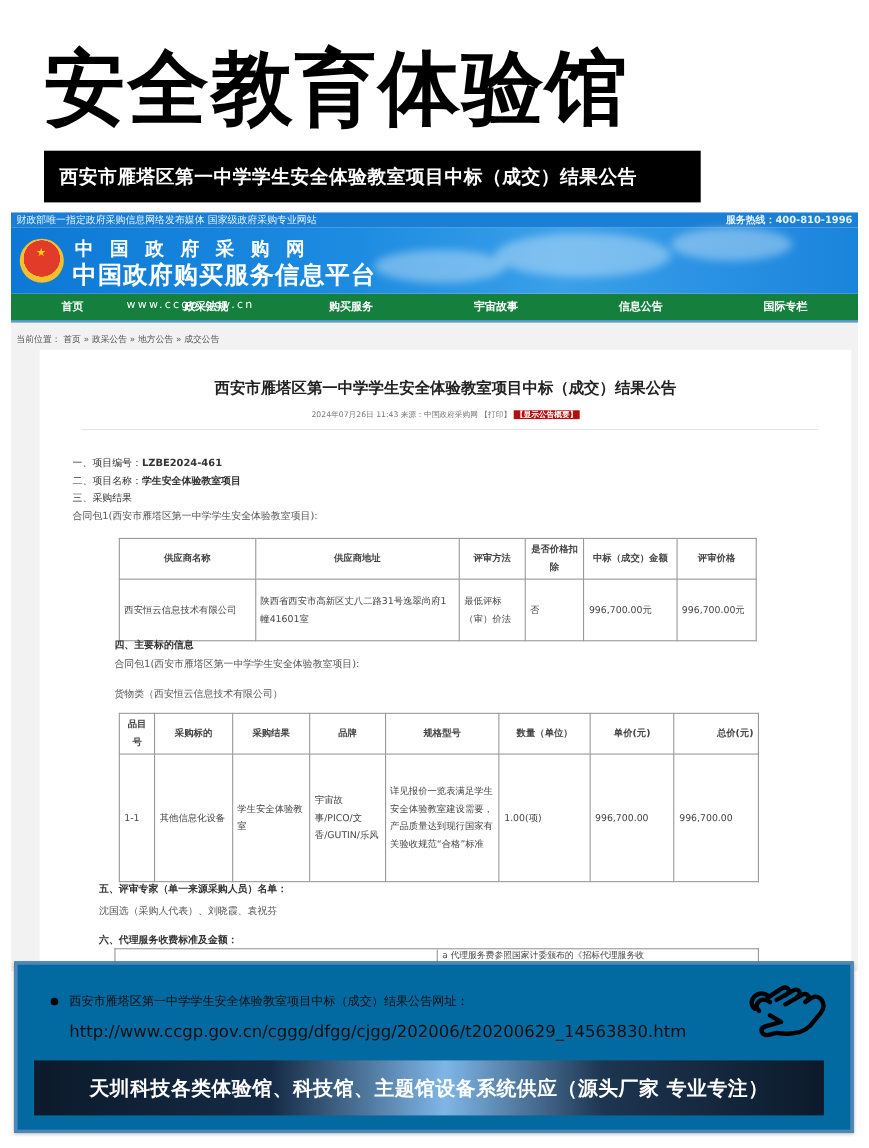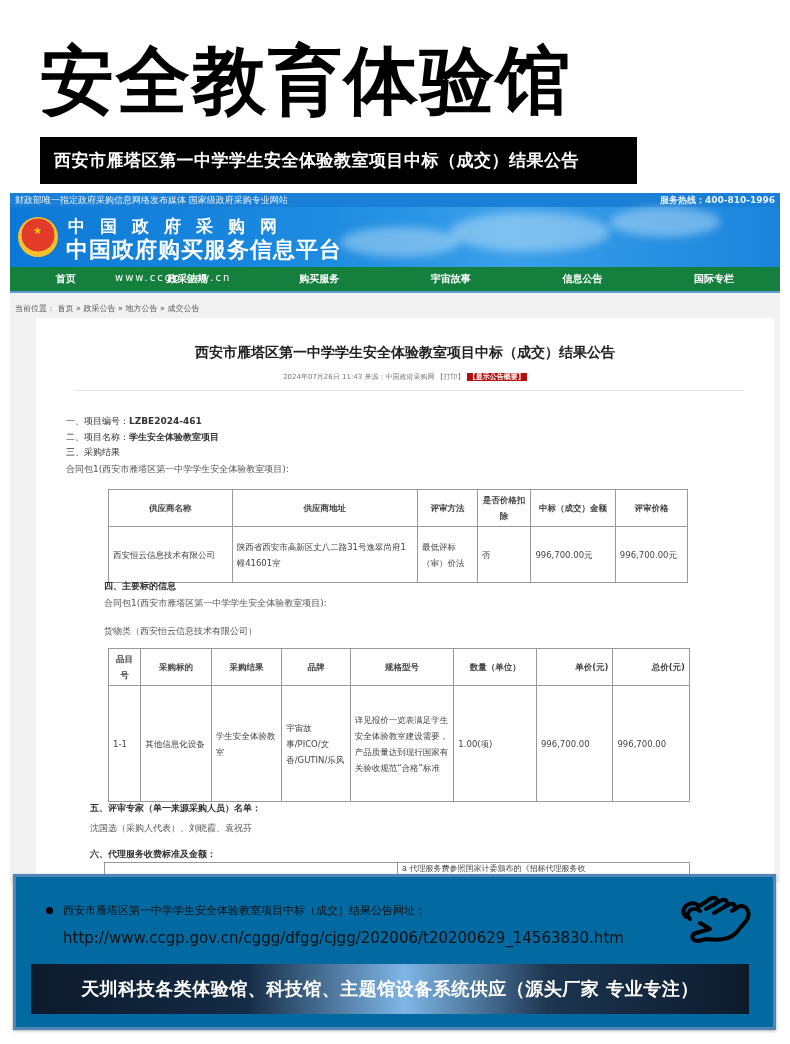--- a/index.html
+++ b/index.html
@@ -121,21 +121,21 @@
 
 <table class="t" style="left:108px;top:648px;width:582px;">
   <tbody>
       <tr>
     <th style="width:32px;">品目号</th>
     <th style="width:70px;">采购标的</th>
     <th style="width:70px;">采购结果</th>
     <th style="width:68px;">品牌</th>
     <th style="width:103px;">规格型号</th>
     <th style="width:82px;margin-top:44px;">数量（单位）</th>
-    <th style="width:76px;text-align:right;margin-top:36px;">单价(元)</th>
+    <th style="width:76px;margin-top:36px;">单价(元)</th>
     <th style="width:76px;text-align:right;">总价(元)</th>
   </tr>
   <tr style="height:116px;">
     <td>1-1</td>
     <td>其他信息化设备</td>
     <td>学生安全体验教室</td>
     <td>宇宙故事/PICO/文香/GUTIN/乐风</td>
     <td>详见报价一览表满足学生安全体验教室建设需要，产品质量达到现行国家有关验收规范“合格”标准</td>
     <td>1.00(项)</td>
     <td>996,700.00</td>

